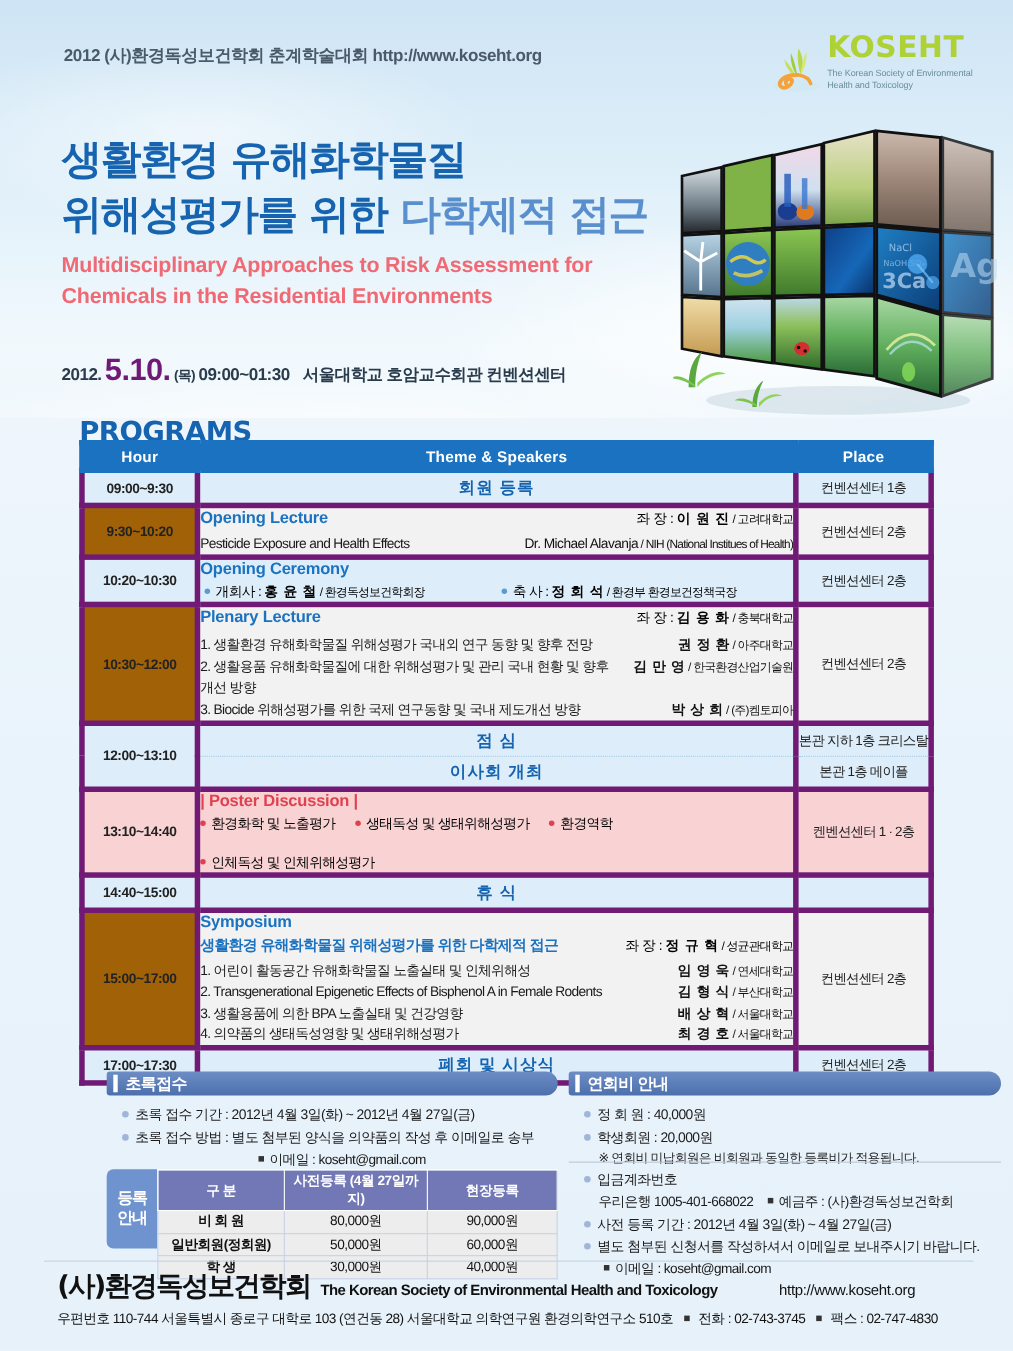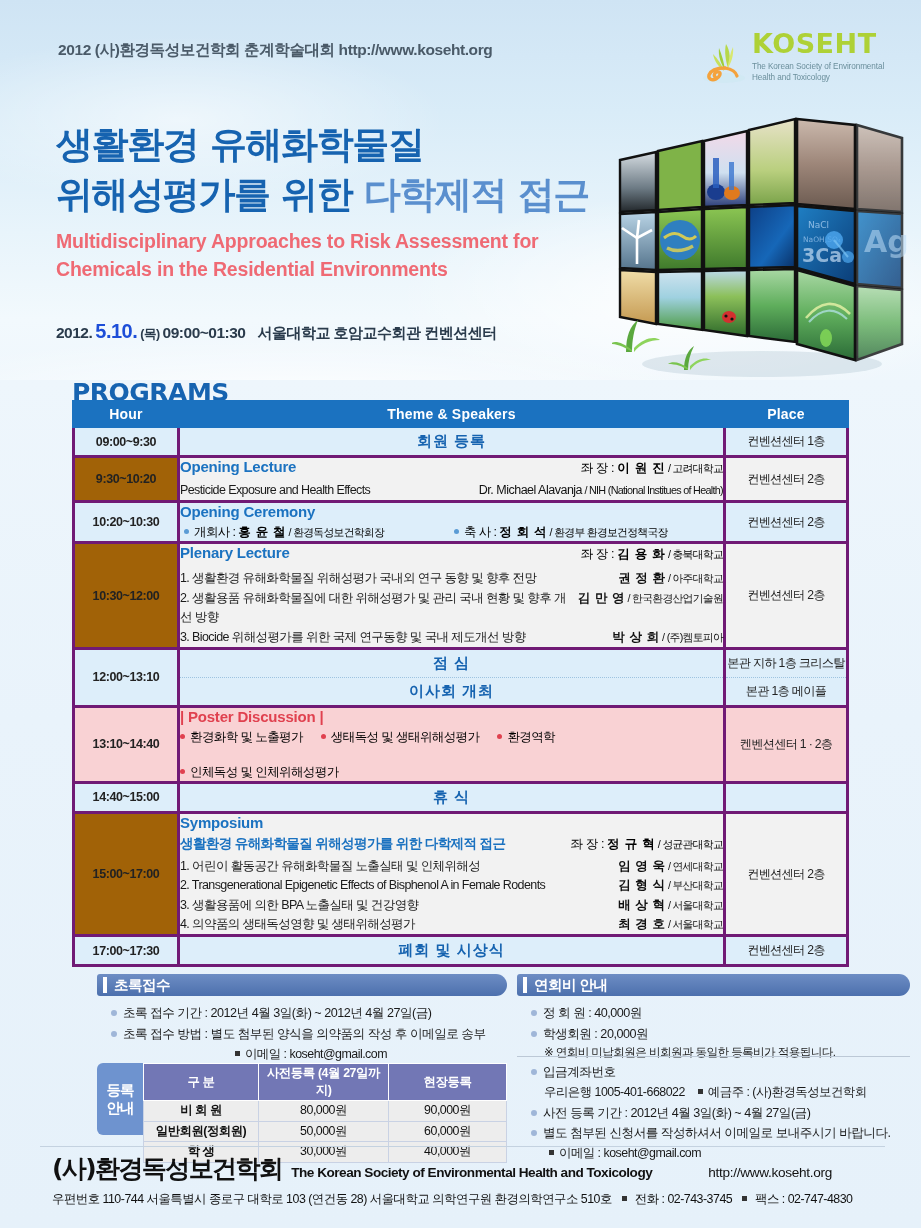--- a/index.html
+++ b/index.html
@@ -49,39 +49,39 @@
   .title-ko .l2 .hi{color:#5a8fce;}
   .title-en{
     position:absolute;left:56px;top:228px;width:560px;
     font-size:19.5px;line-height:1.42;color:#ef6a74;font-weight:600;letter-spacing:-.2px;
   }
   .when{
     position:absolute;left:56px;top:320px;width:600px;
     font-size:15.5px;color:#2a3b4c;font-weight:bold;letter-spacing:-.5px;
     display:flex;align-items:baseline;gap:3px;white-space:nowrap;
   }
-  .when .big{font-size:20px;color:#1d4ed8;font-weight:bold;}
+  .when .big{font-size:28px;color:#701a75;font-weight:bold;}
   .when .day{font-size:12.5px;}
   .when .venue{font-weight:bold;color:#2a3b4c;margin-left:9px;font-size:15px;}
 
   
   .cube{position:absolute;left:612px;top:112px;width:305px;height:270px;}
 
   
   .programs-h{
     position:absolute;left:72px;top:378px;
     font-size:25px;font-weight:bold;color:#1663b0;letter-spacing:-.5px;
     font-family:"DejaVu Sans",sans-serif;
   }
   table.prog{
     position:absolute;left:72px;top:400px;width:777px;border-collapse:collapse;
     table-layout:fixed;
   }
   table.prog td,table.prog th{
-    border:3px solid #701a75;box-sizing:border-box;padding:0;
+    border:5px solid #701a75;box-sizing:border-box;padding:0;
   }
   .hd{
     background:#1b72c0;color:#fff;font-weight:bold;font-size:14px;
     text-align:center;height:25px;letter-spacing:.2px;border-color:#1b72c0 !important;
   }
   .col-hour{width:105px;}
   .col-place{width:123px;}
   .c-hour{
     text-align:center;font-size:12.5px;color:#222;font-weight:bold;letter-spacing:-.4px;
     background:#a16207;

